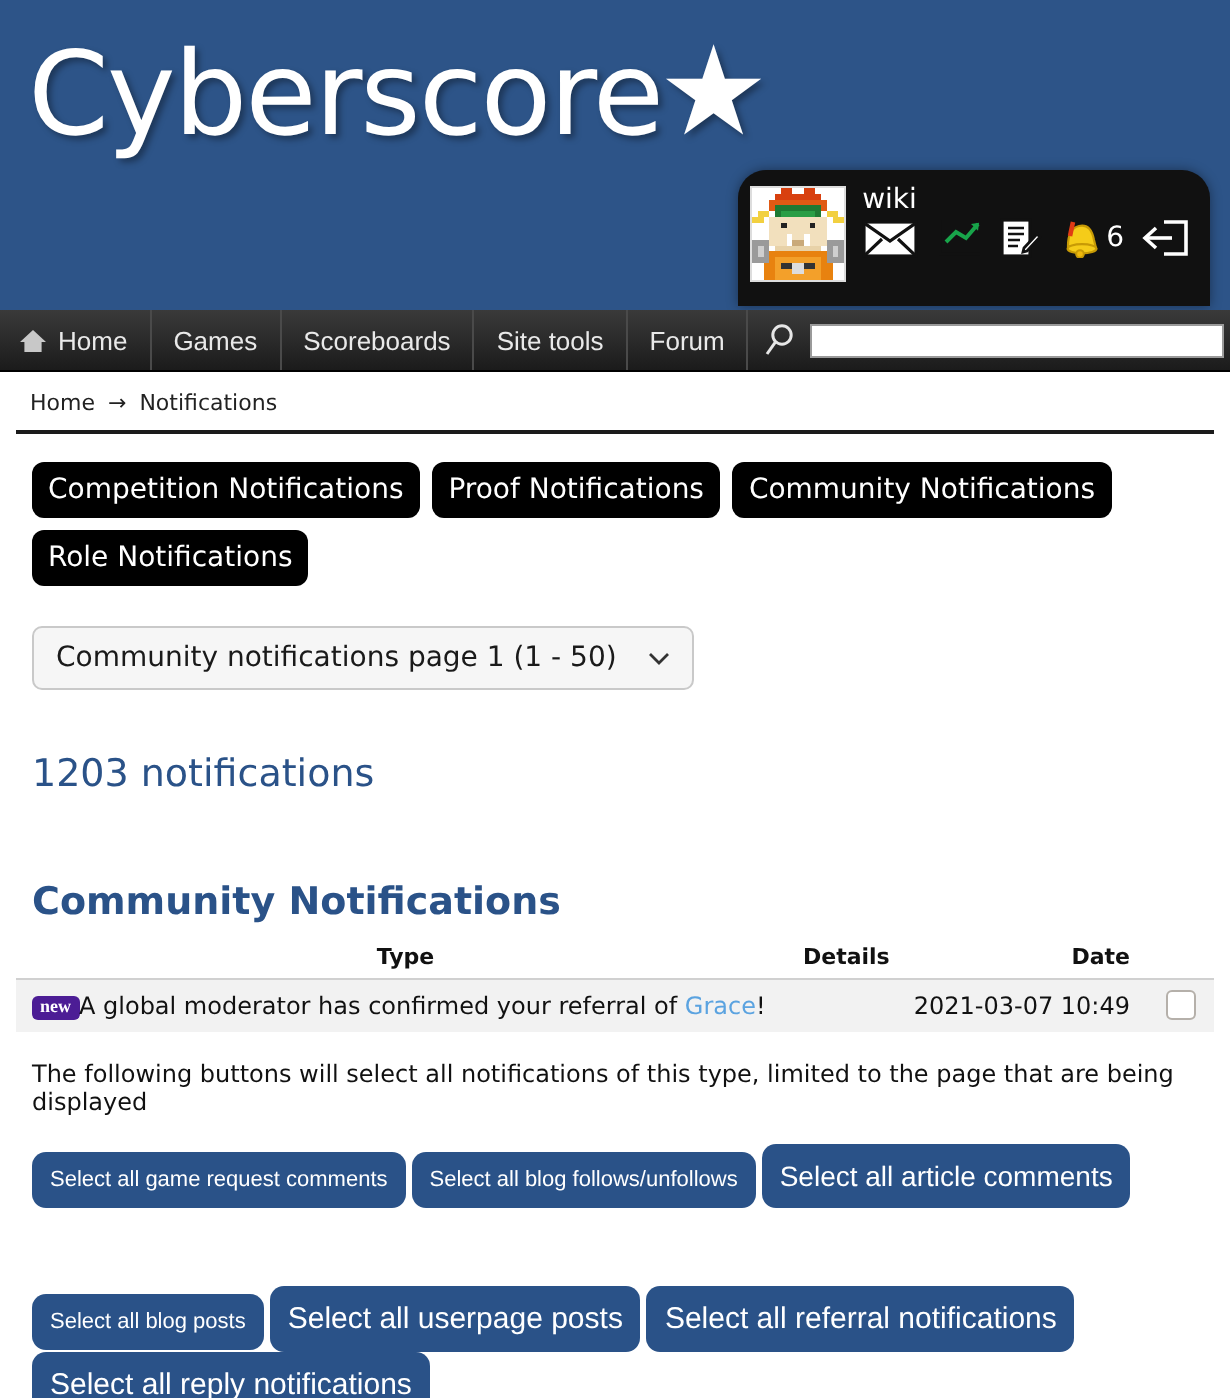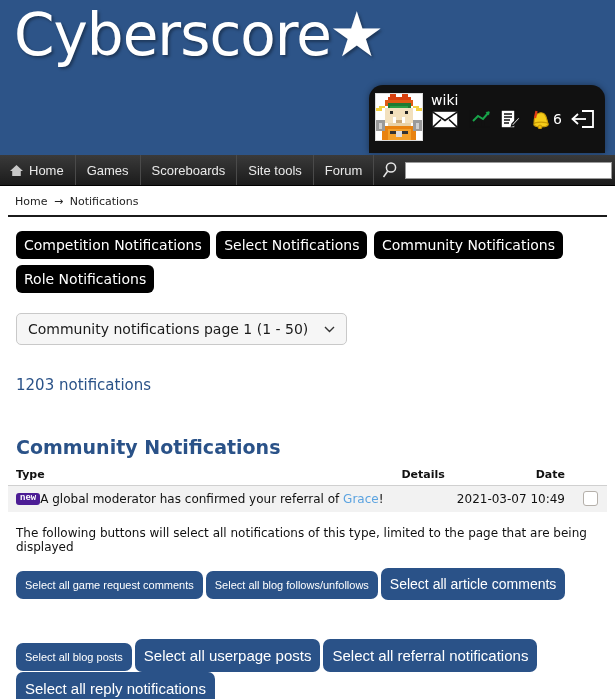--- a/index.html
+++ b/index.html
@@ -14,21 +14,21 @@
 
   
   .header {
     position:relative;
     height:155px;
     background:#2d5488;
     overflow:hidden;
   }
   .logo {
     position:absolute;
-    left:14px; top:4px;
+    left:14px; top:16px;
     display:flex;
     align-items:center;
     gap:2px;
   }
   .logo-text {
     font-size:58px;
     color:#ffffff;
     letter-spacing:-1px;
     text-shadow:2px 2px 3px rgba(0,0,0,0.35);
     font-family:"DejaVu Sans", sans-serif;
@@ -183,21 +183,21 @@
     color:#1a1a1a;
     cursor:pointer;
     font-family:"DejaVu Sans", sans-serif;
   }
   .chev { font-size:11px; color:#333; }
 
   .count {
     padding-left:8px;
     margin-top:31px;
     color:#2a5288;
-    font-size:15px;
+    font-size:19px;
     font-family:"DejaVu Sans", sans-serif;
   }
 
   .sectiontitle {
     padding-left:8px;
     margin-top:42px;
     color:#2a5288;
     font-size:19px;
     font-family:"DejaVu Sans", sans-serif;
     font-weight:700;
@@ -205,21 +205,21 @@
 
   
   table.notif {
     width:100%;
     border-collapse:collapse;
     margin-top:8px;
     font-size:12px;
     font-family:"DejaVu Sans", sans-serif;
   }
   table.notif th {
-    text-align:left;
+    text-align:center;
     font-size:11px;
     color:#111;
     padding:2px 4px 4px 8px;
     font-weight:700;
     border-bottom:1px solid #d0d0d0;
     white-space:nowrap;
   }
   table.notif th.details { text-align:left; width:52px; }
   table.notif th.date { text-align:right; width:100px; }
   table.notif th.chk { width:38px; }
@@ -234,21 +234,21 @@
   .badge-new {
     display:inline-block;
     background:#4c1d95;
     color:#ffffff;
     font-size:9px;
     font-weight:700;
     border-radius:3px;
     padding:1px 4px 2px 4px;
     line-height:1;
     vertical-align:middle;
-    font-family:Liberation Mono, monospace;
+    font-family:Liberation Serif, serif;
   }
   .link { color:#5ba3e0; text-decoration:none; cursor:pointer; }
   .rowcheck {
     width:15px; height:15px;
     border:1px solid #b5b0aa;
     border-radius:3px;
     background:#ffffff;
     display:inline-block;
     cursor:pointer;
     vertical-align:middle;
@@ -443,21 +443,21 @@
 
   <div class="breadcrumb">
     <span>Home</span>
     <span class="sep">→</span>
     <span>Notifications</span>
   </div>
   <hr class="hr">
 
   <div class="tabrow">
     <button class="tabbtn">Competition Notifications</button>
-    <button class="tabbtn">Select Notifications</button>
+    <button class="tabbtn">Proof Notifications</button>
     <button class="tabbtn">Community Notifications</button>
     <button class="tabbtn">Role Notifications</button>
   </div>
 
   <div class="pagesel-wrap">
     <div class="pagesel">
       <span>Community notifications page 1 (1 - 50)</span>
       <span class="chev">
         <svg width="11" height="7" viewBox="0 0 11 7" aria-hidden="true">
           <path d="M1 1 L5.5 5.5 L10 1" fill="none" stroke="#333" stroke-width="1.4"></path>

